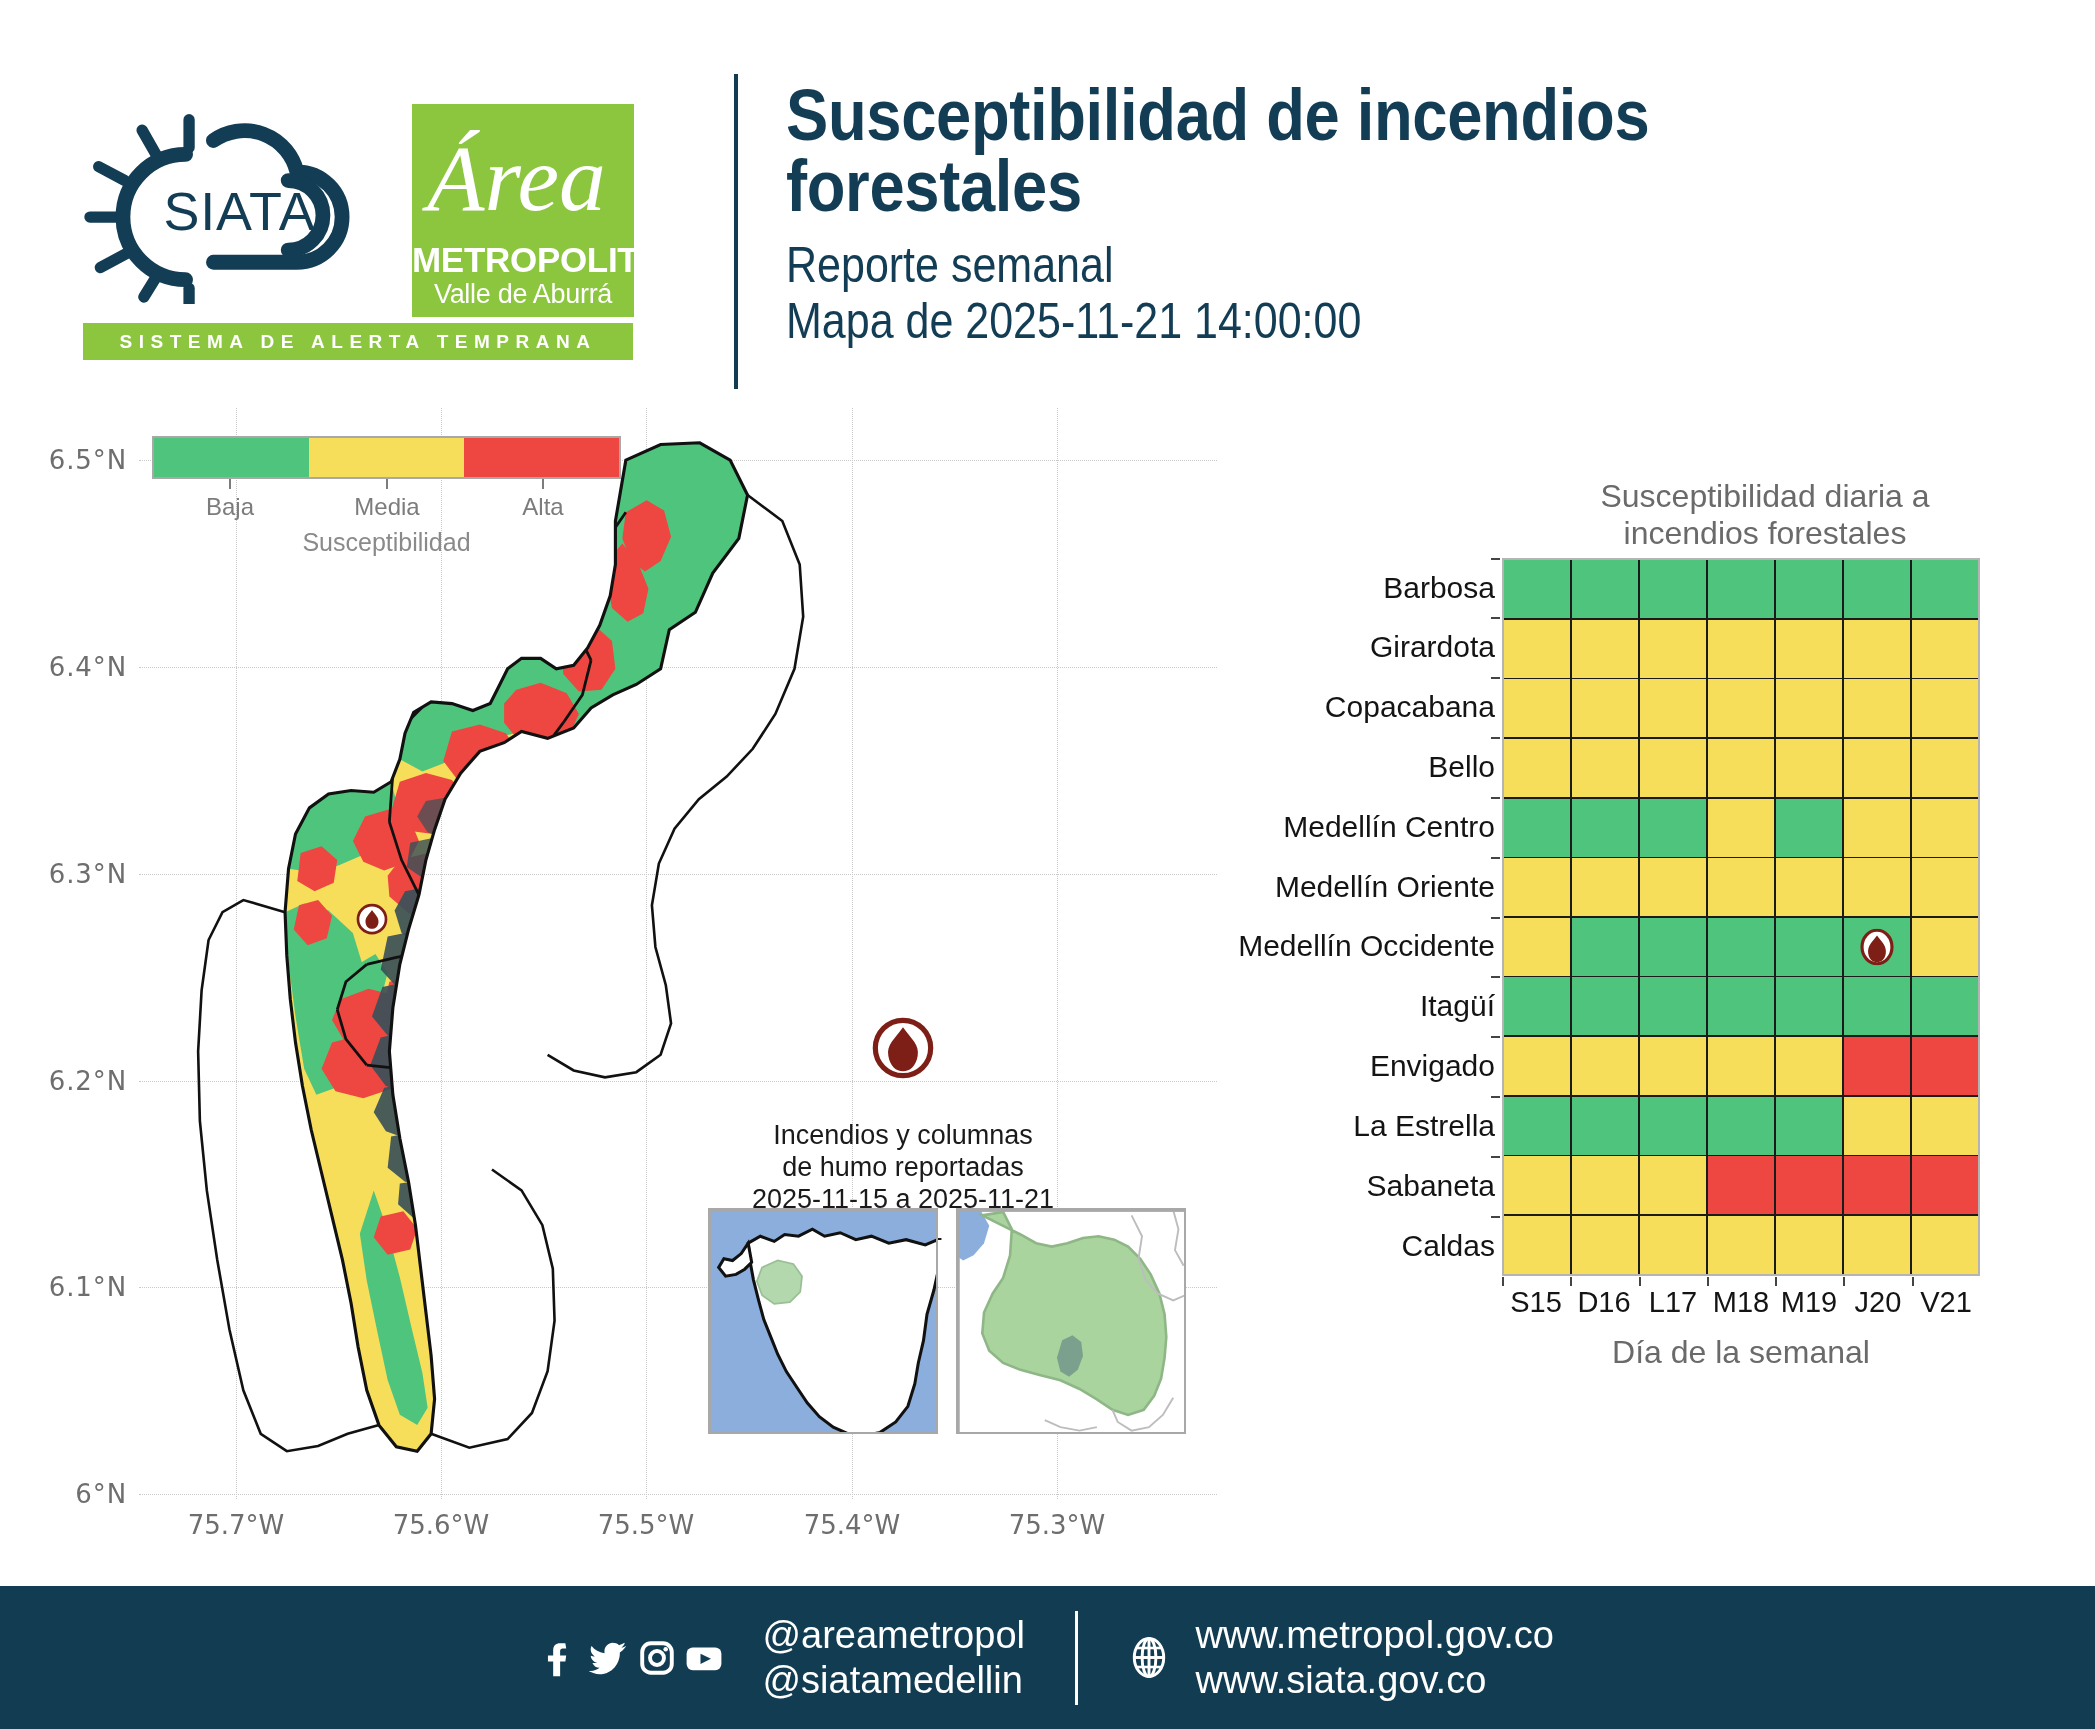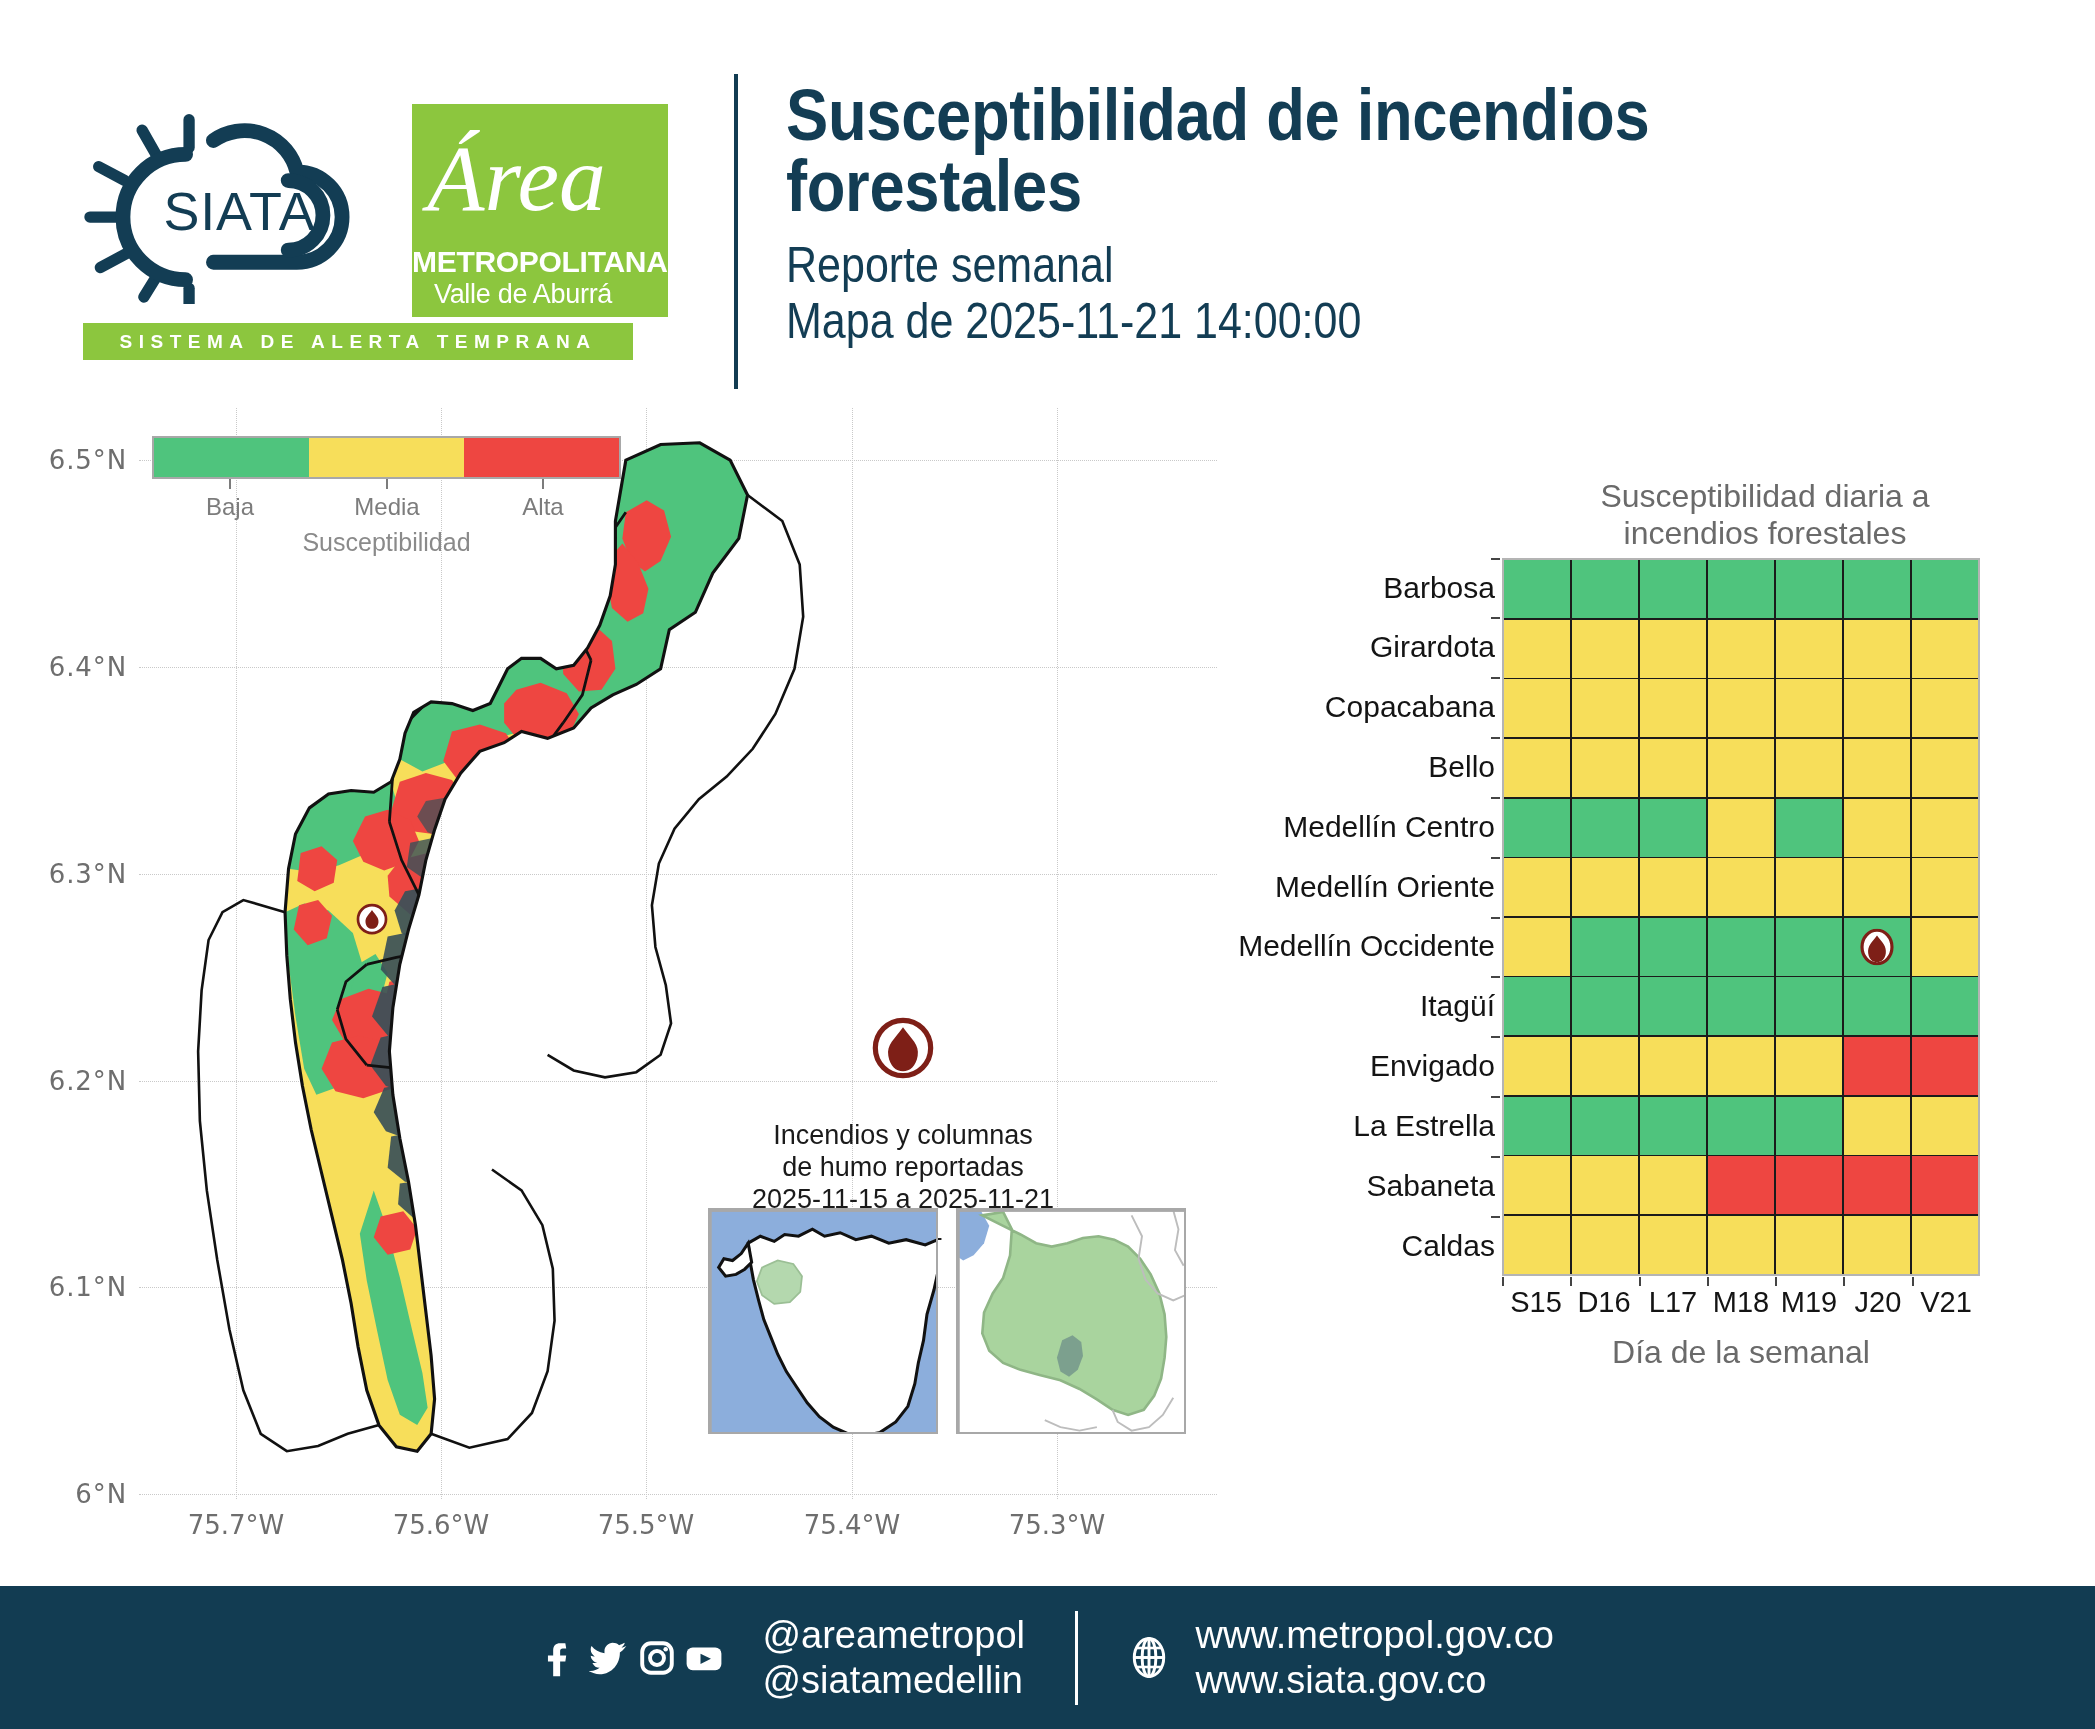--- a/index.html
+++ b/index.html
@@ -10,30 +10,30 @@
     position: relative;
     overflow: hidden;
   }
 
   
   #header { position: absolute; left: 0; top: 0; width: 2095px; height: 408px; }
 
   #siata-logo { position: absolute; left: 83px; top: 104px; width: 556px; height: 261px; }
   #siata-mark { position: absolute; left: 0; top: 0; width: 313px; height: 200px; }
   #area-logo-box {
-    position: absolute; left: 329px; top: 0px; width: 256px; height: 213px;
+    position: absolute; left: 329px; top: 0px; width: 222px; height: 213px;
     background: #8CC63E;
   }
   #area-script {
     position: absolute; left: 0; top: 3.5px; width: 222px; height: 143px;
   }
   #area-metro {
     position: absolute; left: 0; bottom: 40px; width: 222px;
     text-align: center; color: #fff; font-weight: bold;
-    font-size: 30px; letter-spacing: -0.3px; line-height: 1;
+    font-size: 35px; letter-spacing: -0.3px; line-height: 1;
   }
   #area-valle {
     position: absolute; left: 0; bottom: 8.7px; width: 222px;
     text-align: center; color: #fff; font-weight: normal;
     font-size: 27px; letter-spacing: -0.3px; line-height: 1;
   }
   #siata-tagline {
     position: absolute; left: 0px; top: 219px; width: 550px; height: 37px;
     background: #8CC63E; color: #ffffff;
     font-size: 19px; font-weight: bold; letter-spacing: 6.5px;

